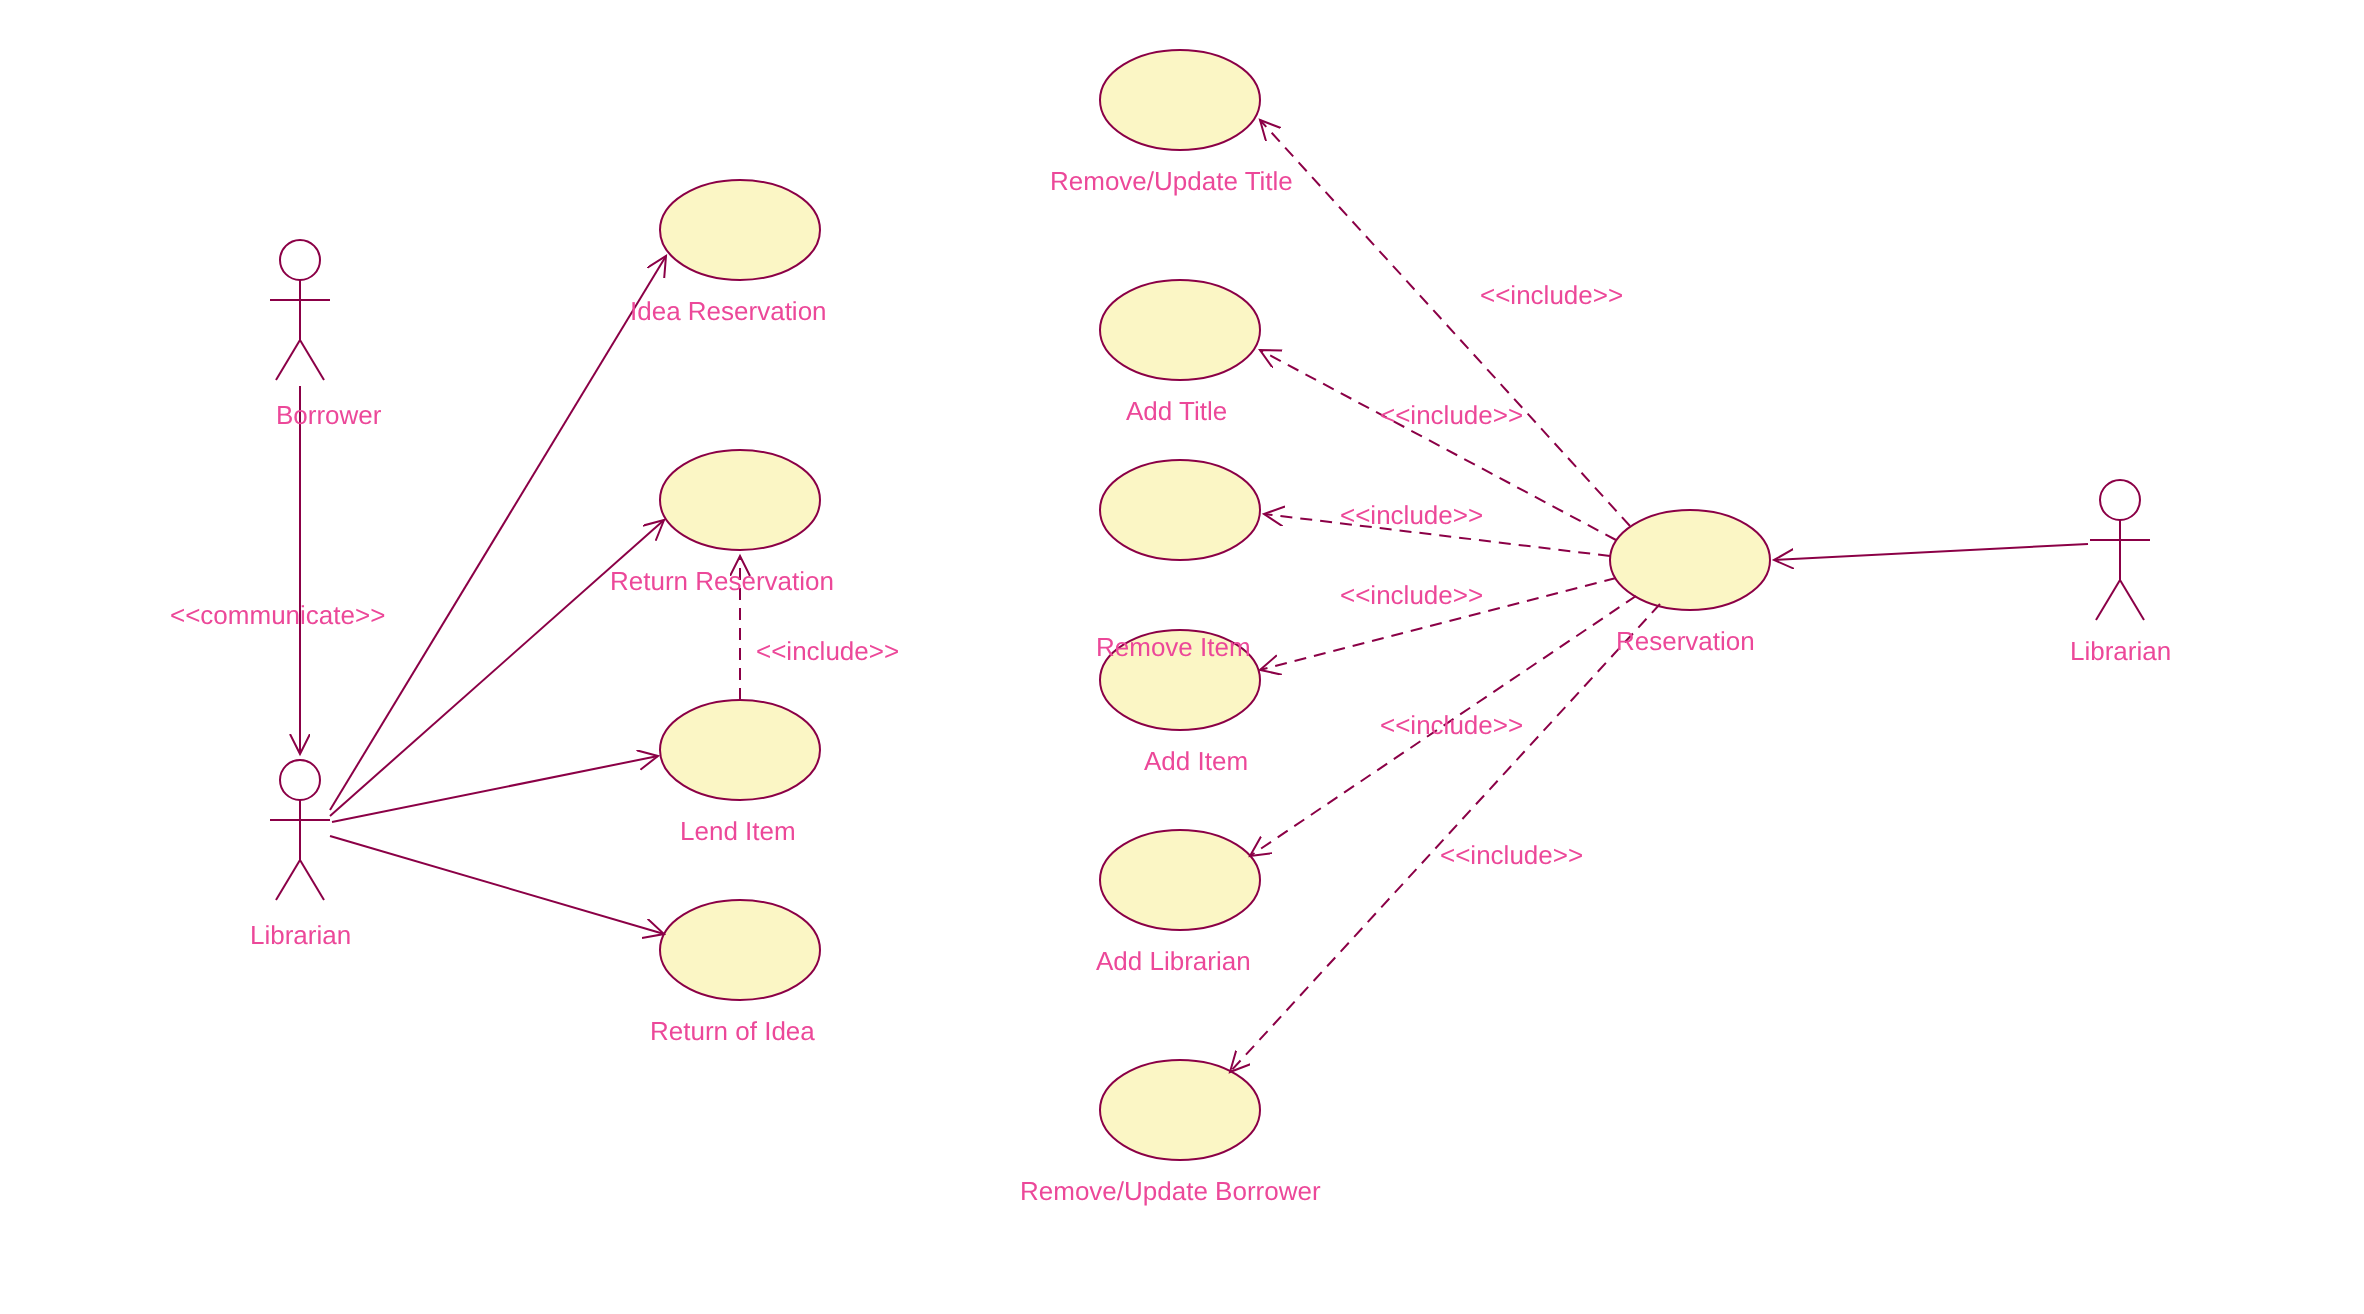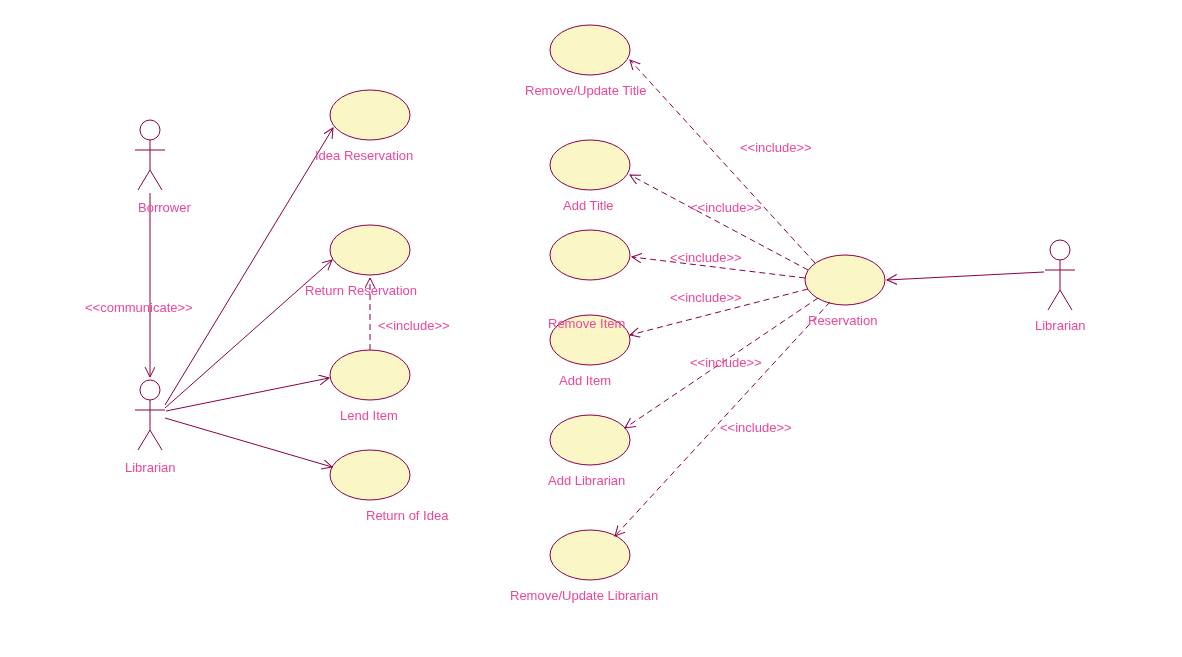--- a/index.html
+++ b/index.html
@@ -94,28 +94,28 @@
   <line x1="1044" y1="272" x2="887" y2="280" stroke="#8B0046" stroke-width="1" marker-end="url(#arrowOpen)"></line>
 </svg>
 
 <div class="label" style="left:125px; top:200px;margin-left:13px;">Borrower</div>
 <div class="label" style="left:125px; top:460px;">Librarian</div>
 <div class="label" style="left:1035px; top:318px;">Librarian</div>
 
 <div class="label" style="left:315px; top:148px;">Idea Reservation</div>
 <div class="label" style="left:305px; top:283px;">Return Reservation</div>
 <div class="label" style="left:340px; top:408px;text-align:center;">Lend Item</div>
-<div class="label" style="left:325px; top:508px;margin-left:41px;">Return of Idea</div>
+<div class="label" style="left:325px; top:508px;">Return of Idea</div>
 
 <div class="label" style="left:525px; top:83px;">Remove/Update Title</div>
 <div class="label" style="left:563px; top:198px;text-align:right;">Add Title</div>
 <div class="label" style="left:548px; top:288px;margin-top:28px;">Remove Item</div>
-<div class="label" style="left:559px; top:373px;text-align:center;">Add Item</div>
+<div class="label" style="left:572px; top:373px;text-align:center;">Add Item</div>
 <div class="label" style="left:548px; top:473px;">Add Librarian</div>
-<div class="label" style="left:510px; top:588px;">Remove/Update Librarian</div>
+<div class="label" style="left:510px; top:588px;">Remove/Update Borrower</div>
 
 <div class="label" style="left:808px; top:313px;">Reservation</div>
 
 <div class="label" style="left:85px; top:300px;">&lt;&lt;communicate&gt;&gt;</div>
 <div class="label" style="left:378px; top:318px;">&lt;&lt;include&gt;&gt;</div>
 
 <div class="label" style="left:740px; top:140px;">&lt;&lt;include&gt;&gt;</div>
 <div class="label" style="left:690px; top:200px;">&lt;&lt;include&gt;&gt;</div>
 <div class="label" style="left:670px; top:250px;">&lt;&lt;include&gt;&gt;</div>
 <div class="label" style="left:670px; top:290px;">&lt;&lt;include&gt;&gt;</div>

